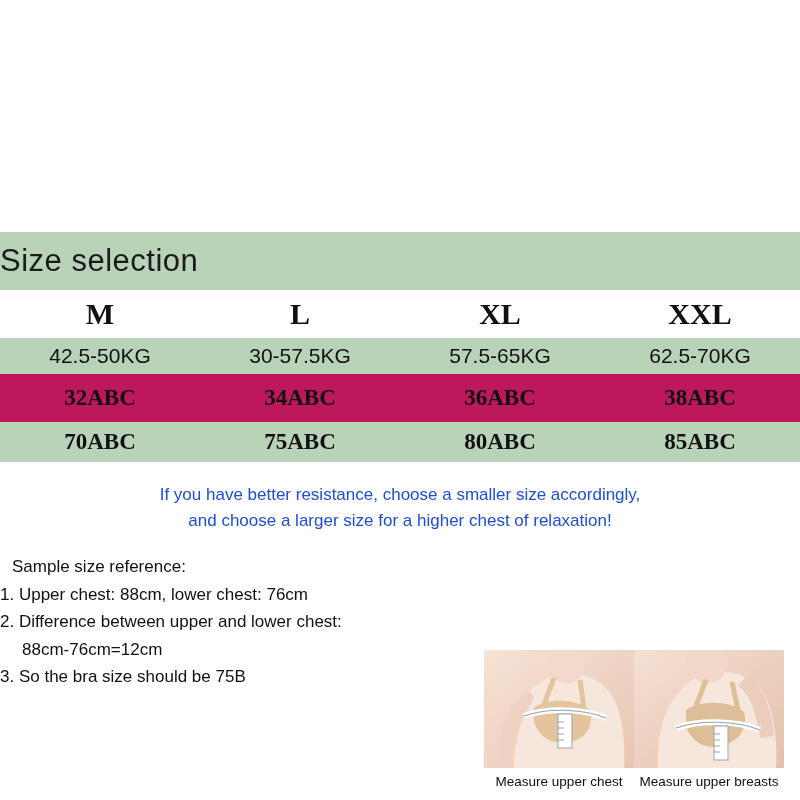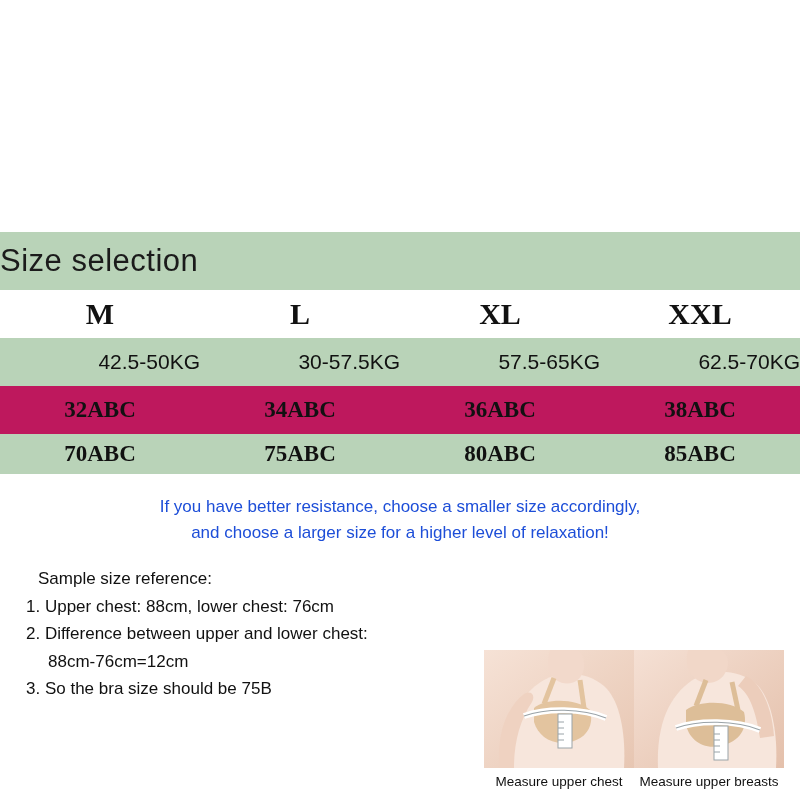--- a/index.html
+++ b/index.html
@@ -57,26 +57,25 @@
   }
   .row-head td {
     height: 48px;
     background: #ffffff;
     font-family: "Liberation Serif", serif;
     font-weight: bold;
     font-size: 30px;
     color: #111111;
   }
   .row-weight td {
-    height: 48px;
+    height: 36px;
     background: #b9d3b8;
     font-family: "Liberation Sans", sans-serif;
     font-size: 21px;
     color: #111111;
-    text-align: right;
   }
   .row-us td {
     height: 48px;
     background: #be185d;
     font-family: "Liberation Serif", serif;
     font-size: 23px;
     font-weight: bold;
     color: #111111;
   }
   .row-eu td {
@@ -98,22 +97,20 @@
     font-size: 17px;
     color: #1d4ed8;
     line-height: 1.55;
     padding: 0 60px;
   }
 
   
   .bottom {
     position: relative;
     margin-top: 22px;
-    padding-left: 18px;
-    margin-left: 8px;
   }
   .sample-title {
     font-size: 17px;
     color: #111111;
     margin-left: 12px;
     margin-bottom: 4px;
   }
   .sample-list {
     font-size: 17px;
     color: #111111;
@@ -193,21 +190,21 @@
         <td class="c1">70ABC</td>
         <td>75ABC</td>
         <td>80ABC</td>
         <td>85ABC</td>
       </tr>
     </tbody>
   </table>
 
   <div class="note">
     <div>If you have better resistance, choose a smaller size accordingly,</div>
-    <div>and choose a larger size for a higher level of relaxation!</div>
+    <div>and choose a larger size for a higher chest of relaxation!</div>
   </div>
 
   <div class="bottom">
     <div class="sample-title">Sample size reference:</div>
     <div class="sample-list">
       <div>1. Upper chest: 88cm, lower chest: 76cm</div>
       <div>2. Difference between upper and lower chest:</div>
       <div class="indent">88cm-76cm=12cm</div>
       <div>3. So the bra size should be 75B</div>
     </div>

